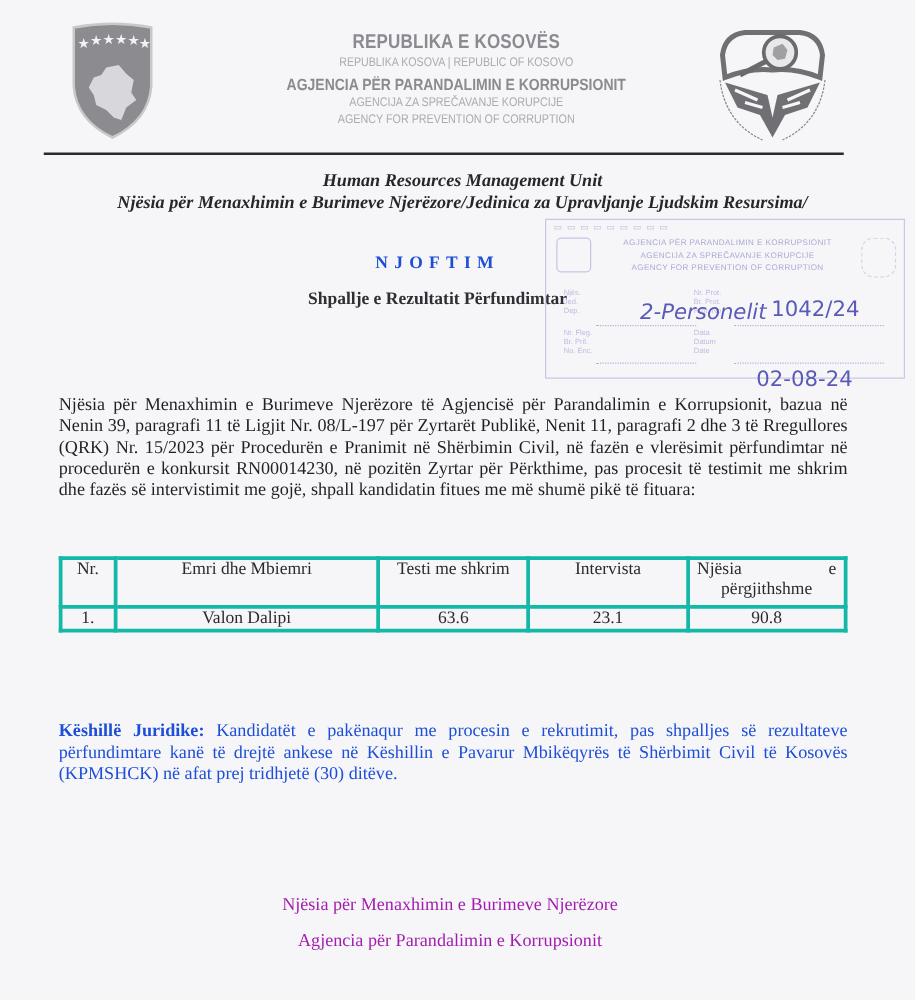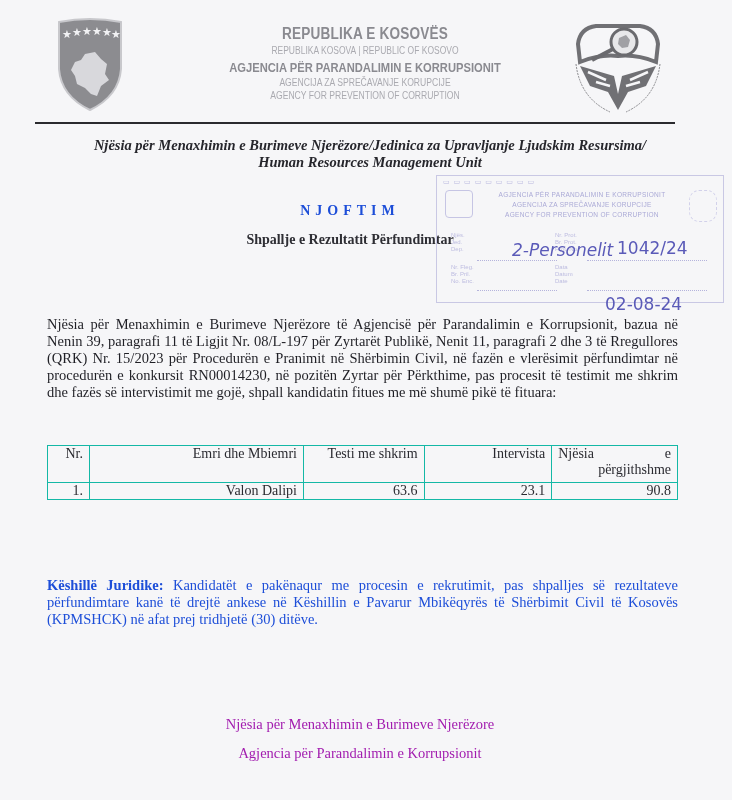--- a/index.html
+++ b/index.html
@@ -58,22 +58,22 @@
     position: absolute; left: 47px; top: 316px; width: 631px;
     font-size: 14.5px; line-height: 17px; text-align: justify; color: #1f1f25;
   }
 
   
   table.results {
     position: absolute; left: 47px; top: 445px; width: 631px;
     border-collapse: collapse; font-size: 14px; color: #2a2a30;
   }
   table.results td, table.results th {
-    border: 1px solid #14b8a6; padding: 0 6px; vertical-align: top;
-    font-weight: normal; text-align: right; line-height: 16px;
+    border: 3px solid #14b8a6; padding: 0 6px; vertical-align: top;
+    font-weight: normal; text-align: center; line-height: 16px;
   }
   table.results th { height: 36px; }
   table.results td { height: 16px; }
   .c1 { width: 29px; } .c2 { width: 202px; } .c3 { width: 108px; } .c4 { width: 115px; } .c5 { width: 113px; }
   .pik { display:flex; justify-content: space-between; }
 
   .legal {
     position: absolute; left: 47px; top: 577px; width: 631px;
     font-size: 14.5px; line-height: 17px; text-align: justify; color: #1d4ed8;
   }
@@ -118,22 +118,22 @@
     <path d="M14 52 L48 62 L52 80 L56 62 L90 52 L80 72 L62 78 L52 96 L42 78 L24 72 Z" fill="#707074"></path>
     <path d="M22 58 L40 66 M30 68 L44 72 M82 58 L64 66 M74 68 L60 72" stroke="#f6f6f8" stroke-width="2.5"></path>
     <path d="M10 50 Q14 84 44 98" fill="none" stroke="#8a8a8e" stroke-width="1" stroke-dasharray="2 1"></path>
     <path d="M94 50 Q90 84 60 98" fill="none" stroke="#8a8a8e" stroke-width="1" stroke-dasharray="2 1"></path>
   </svg>
 </div>
 
 <div class="hdr-rule"></div>
 
 <div class="unit-title">
+  <div>Human Resources Management Unit</div>
   <div>Njësia për Menaxhimin e Burimeve Njerëzore/Jedinica za Upravljanje Ljudskim Resursima/</div>
-  <div>Human Resources Management Unit</div>
 </div>
 
 <div class="notice-title">NJOFTIM</div>
 <div class="notice-sub">Shpallje e Rezultatit Përfundimtar</div>
 
 <div class="stamp">
   <div class="st-top">▭ ▭ ▭ ▭ ▭ ▭ ▭ ▭ ▭</div>
   <div class="abs" style="left:8px; top:14px; width:26px; height:26px; border:1px solid #c6c5e4; border-radius:4px;"></div>
   <div class="abs" style="left:252px; top:14px; width:26px; height:30px; border:1px dashed #d2d1ea; border-radius:10px;"></div>
   <div class="st-line" style="top:15px;">AGJENCIA PËR PARANDALIMIN E KORRUPSIONIT</div>

